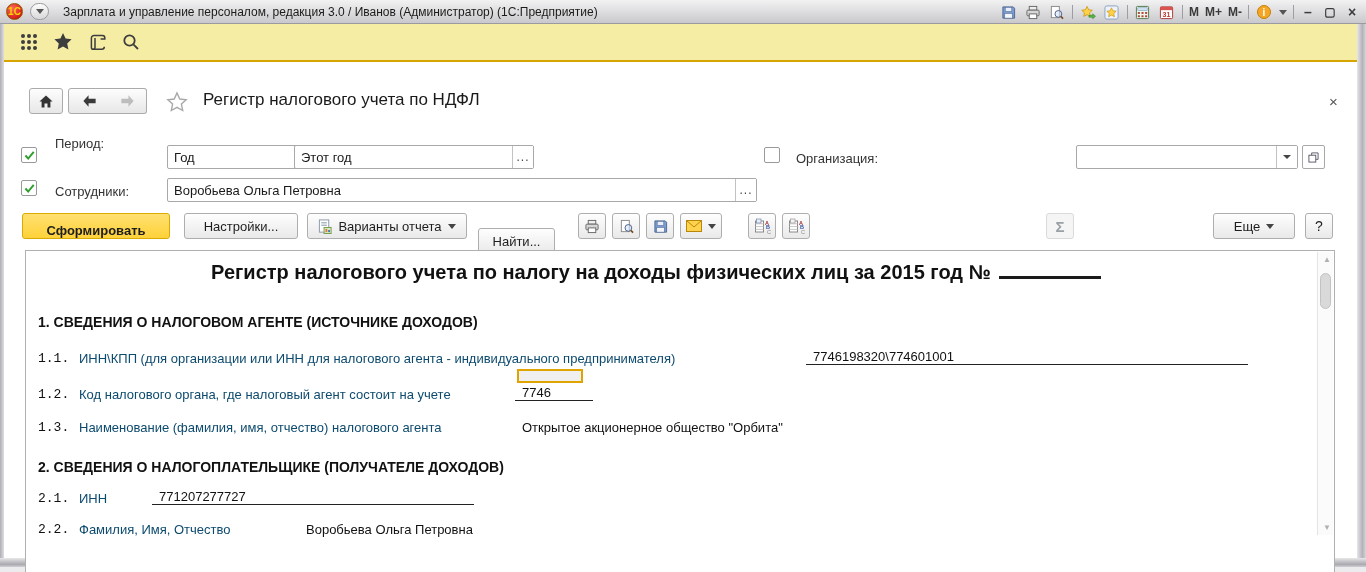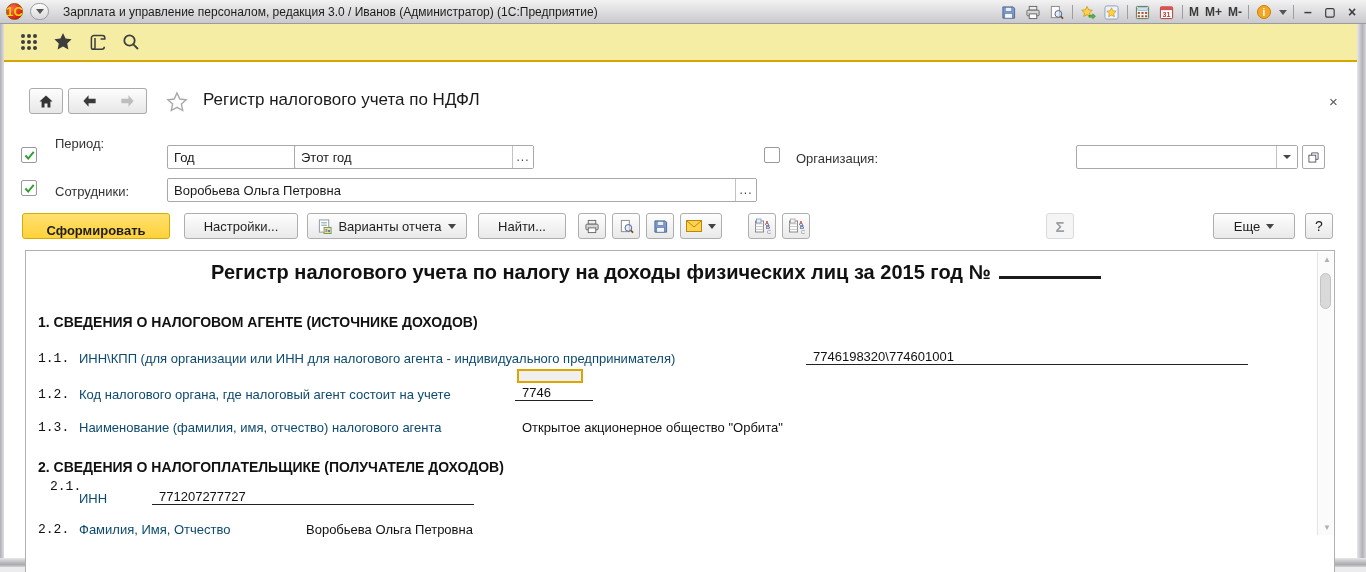--- a/index.html
+++ b/index.html
@@ -6,21 +6,21 @@
   html,body { width:1366px; height:572px; overflow:hidden; }
   body { font-family:"Liberation Sans", sans-serif; background:#fff; }
   #app { position:relative; width:1366px; height:572px; background:#fff; }
 
   
   .titlebar { position:absolute; left:0; top:0; width:1366px; height:24px;
     background:linear-gradient(#f2f2f3,#dcdcde 55%,#c9c9cd);
     border-bottom:1px solid #9a9aa0; display:flex; align-items:center; }
   .logo-1c { width:17px; height:17px; margin-left:6px; border-radius:50%;
     background:radial-gradient(circle at 35% 30%, #ff6a5a, #c40000);
-    border:1px solid #8d5a00; color:#ffd400; font-weight:bold; font-size:13px;
+    border:1px solid #8d5a00; color:#ffd400; font-weight:bold; font-size:10px;
     display:flex; align-items:center; justify-content:center; }
   .round-btn { width:19px; height:17px; margin-left:7px; border-radius:9px;
     background:linear-gradient(#fdfdfd,#d8d8da); border:1px solid #9a9aa0;
     display:flex; align-items:center; justify-content:center; cursor:default; }
   .caret-down { width:0; height:0; border-left:4px solid transparent; border-right:4px solid transparent; border-top:5px solid #555; }
   .win-title { margin-left:14px; font-size:12px; color:#1b1b1b; white-space:nowrap; }
   .tb-icons { position:absolute; right:6px; top:0; height:24px; display:flex; align-items:center; gap:6px; }
   .tb-icons .ic { width:18px; height:18px; display:flex; align-items:center; justify-content:center; cursor:default; }
   .tsep { width:1px; height:14px; background:#9d9da3; }
   .m-label { font-size:12px; font-weight:bold; color:#3a3a3a; cursor:default; }
@@ -291,21 +291,21 @@
         <rect x="1" y="1" width="10" height="13" fill="#fff" stroke="#8a96a8"></rect>
         <rect x="3" y="3.4" width="6" height="1.3" fill="#9aa8bc"></rect>
         <rect x="3" y="6" width="6" height="1.3" fill="#9aa8bc"></rect>
         <rect x="6" y="9" width="7.5" height="6.5" fill="#dcecc8" stroke="#6f9a46"></rect>
         <rect x="7.5" y="10.5" width="2" height="3.5" fill="#e07a3a"></rect>
         <rect x="10.3" y="11.7" width="2" height="2.3" fill="#4a7ac0"></rect>
       </svg>
     <span>Варианты отчета</span>
     <span class="dd-caret"></span>
   </div>
-  <div class="btn" style="left:478px; top:213px; width:88px;">
+  <div class="btn" style="left:478px; top:228px; width:77px;">
       <span>Найти...</span>
     </div>
 
   <div class="btn icon-btn" style="left:578px; top:213px;">
     <svg width="16" height="15" viewBox="0 0 16 16">
         <rect x="4" y="1.5" width="8" height="4" fill="#eee" stroke="#666"></rect>
         <rect x="1.5" y="5.5" width="13" height="6" rx="1" fill="#d6d6d6" stroke="#666"></rect>
         <rect x="4" y="9.5" width="8" height="5" fill="#fff" stroke="#666"></rect>
       </svg>
   </div>
@@ -381,21 +381,21 @@
     <div class="itm-num" style="left:12px; top:136px;">1.2.</div>
     <div class="itm-label" style="left:53px; top:136px;">Код налогового органа, где налоговый агент состоит на учете</div>
     <div class="itm-value uline" style="left:489px; top:134px; width:78px;">7746</div>
 
     <div class="itm-num" style="left:12px; top:169px;">1.3.</div>
     <div class="itm-label" style="left:53px; top:169px;">Наименование (фамилия, имя, отчество) налогового агента</div>
     <div class="itm-value" style="left:496px; top:169px;">Открытое акционерное общество "Орбита"</div>
 
     <div class="sec-head" style="left:12px; top:208px;">2. СВЕДЕНИЯ О НАЛОГОПЛАТЕЛЬЩИКЕ (ПОЛУЧАТЕЛЕ ДОХОДОВ)</div>
 
-    <div class="itm-num" style="left:12px; top:228px;margin-left:12px;">2.1.</div>
+    <div class="itm-num" style="left:12px; top:240px;">2.1.</div>
     <div class="itm-label" style="left:53px; top:240px;">ИНН</div>
     <div class="itm-value uline" style="left:126px; top:238px; width:322px;">771207277727</div>
 
     <div class="itm-num" style="left:12px; top:271px;">2.2.</div>
     <div class="itm-label" style="left:53px; top:271px;">Фамилия, Имя, Отчество</div>
     <div class="itm-value" style="left:280px; top:271px;">Воробьева Ольга Петровна</div>
 
     <div class="vscroll">
       <span class="sc-arrow" style="left:5px; top:3px;">▲</span>
       <div class="thumb"></div>

